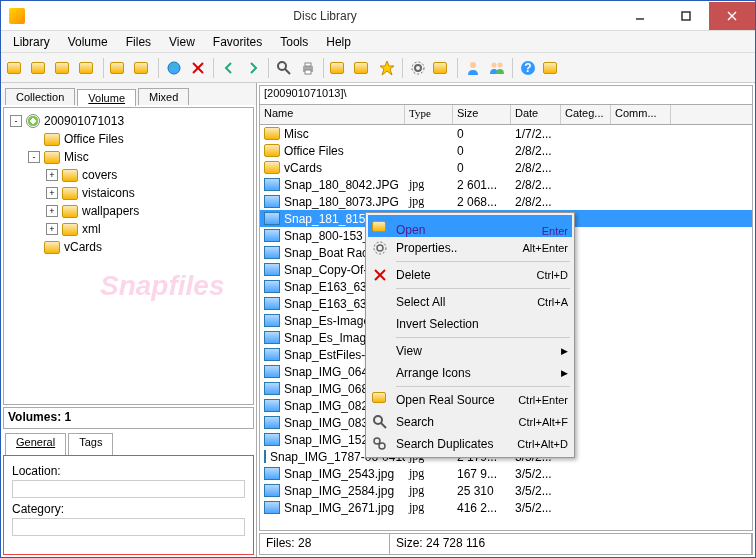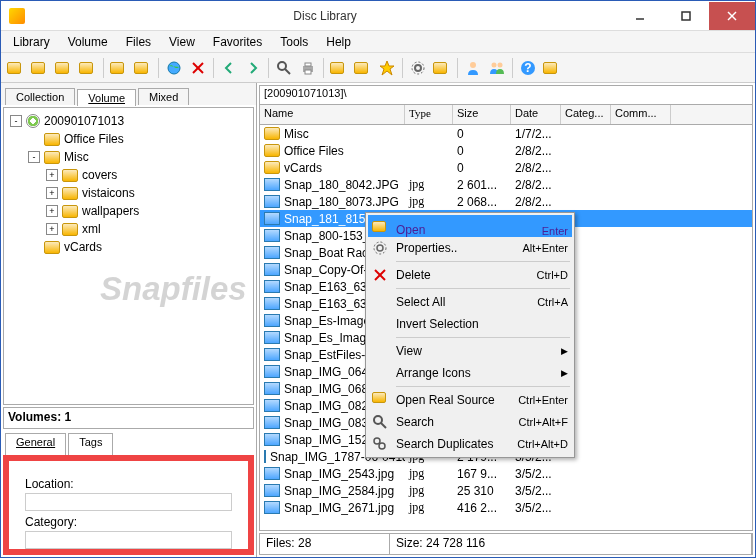--- a/index.html
+++ b/index.html
@@ -28,21 +28,21 @@
 .tree-indent { display: inline-block; }
 .expander { width: 12px; height: 12px; border: 1px solid #888; display: inline-flex; align-items: center; justify-content: center; font-size: 9px; line-height: 1; margin-right: 4px; cursor: pointer; background: #fff; }
 .folder-icon { width: 16px; height: 13px; background: linear-gradient(#fceabb,#f8b500); border: 1px solid #c8960c; border-radius: 2px; margin-right: 4px; display:inline-block; }
 .disc-icon { width: 14px; height: 14px; border: 1px solid #888; border-radius: 50%; background: radial-gradient(circle,#fff 30%,#7ec850 32%,#7ec850 60%,#fff 62%); margin-right: 4px; display:inline-block; }
 .volstatus { height: 22px; border: 1px solid #aaa; margin: 0 2px 2px 2px; display: flex; font-weight: bold; }
 .volstatus div { flex: 1; padding: 2px 4px; border-right: 1px solid #aaa; }
 .volstatus div:last-child { border-right: none; }
 .bottom-tabs { height: 22px; display: flex; padding-left: 4px; margin-top: 2px; }
 .btab { padding: 2px 10px; border: 1px solid #aaa; border-bottom: none; cursor: pointer; margin-right: 2px; font-size: 11px; }
 .btab.active { text-decoration: underline; }
-.props { border: 6px solid #ef4444; margin: 0 2px 2px 2px; padding: 16px; height: 100px; }
+.props { border: 1px solid #ef4444; margin: 0 2px 2px 2px; padding: 8px; height: 100px; }
 .props-row { display: flex; margin-bottom: 2px; }
 .props-label { width: 70px; }
 .props-field { flex: 1; border: 1px solid #ccc; height: 18px; background: #fff; }
 .path { height: 20px; border: 1px solid #aaa; margin: 2px 2px 0 2px; padding: 1px 4px; font-size: 11px; }
 .listhdr { display: flex; height: 20px; border: 1px solid #aaa; border-top: none; margin: 0 2px; background: #f5f5f5; }
 .listhdr div { border-right: 1px solid #ccc; padding: 2px 4px; font-size: 11px; overflow: hidden; white-space: nowrap; cursor: pointer; }
 .list { flex: 1; border: 1px solid #aaa; border-top: none; margin: 0 2px; overflow: auto; background: #fff; position: relative; }
 .row { display: flex; height: 17px; align-items: center; white-space: nowrap; }
 .row.sel { background: #3399ff; color: #fff; }
 .row > div { padding: 0 4px; overflow: hidden; }
@@ -51,21 +51,21 @@
 .col-name { width: 145px; } .col-type { width: 48px; font-family: Liberation Serif, serif; } .col-size { width: 58px; text-align: left; } .col-date { width: 50px; } .col-cat { width: 50px; } .col-com { width: 60px; }
 .statusbar { height: 22px; border: 1px solid #aaa; margin: 2px; display: flex; }
 .statusbar div { padding: 2px 6px; border-right: 1px solid #aaa; }
 .context { position: absolute; left: 365px; top: 212px; width: 210px; background: #f0f0f0; border: 1px solid #979797; box-shadow: 2px 2px 4px rgba(0,0,0,.3); z-index: 100; padding: 2px; }
 .ctx-item { display: flex; align-items: center; height: 22px; padding: 0 4px 0 28px; position: relative; cursor: pointer; }
 .ctx-item.hl { background: #3399ff; color: #4c1d95; align-items: flex-end; }
 .ctx-item .shortcut { margin-left: auto; font-size: 11px; }
 .ctx-sep { height: 1px; background: #ccc; margin: 2px 2px 2px 28px; }
 .ctx-icon { position: absolute; left: 4px; width: 16px; height: 16px; }
 .ctx-arrow { margin-left: auto; font-size: 9px; }
-.watermark { position: absolute; left: 100px; top: 270px; font-size: 33px; color: #404040; opacity: .22; font-weight: bold; font-style: italic; pointer-events: none; z-index: 1; }
+.watermark { position: absolute; left: 100px; top: 270px; font-size: 28px; color: #ec4899; opacity: .22; font-weight: bold; font-style: italic; pointer-events: none; z-index: 1; }
 .icon-svg { width:16px; height:16px; }
 </style>
 </head>
 <body>
 
 <div class="window">
   <div class="titlebar">
     <span class="titlebar-icon"></span>
     <span class="titlebar-title">Disc Library</span>
     <div class="winbtns">

